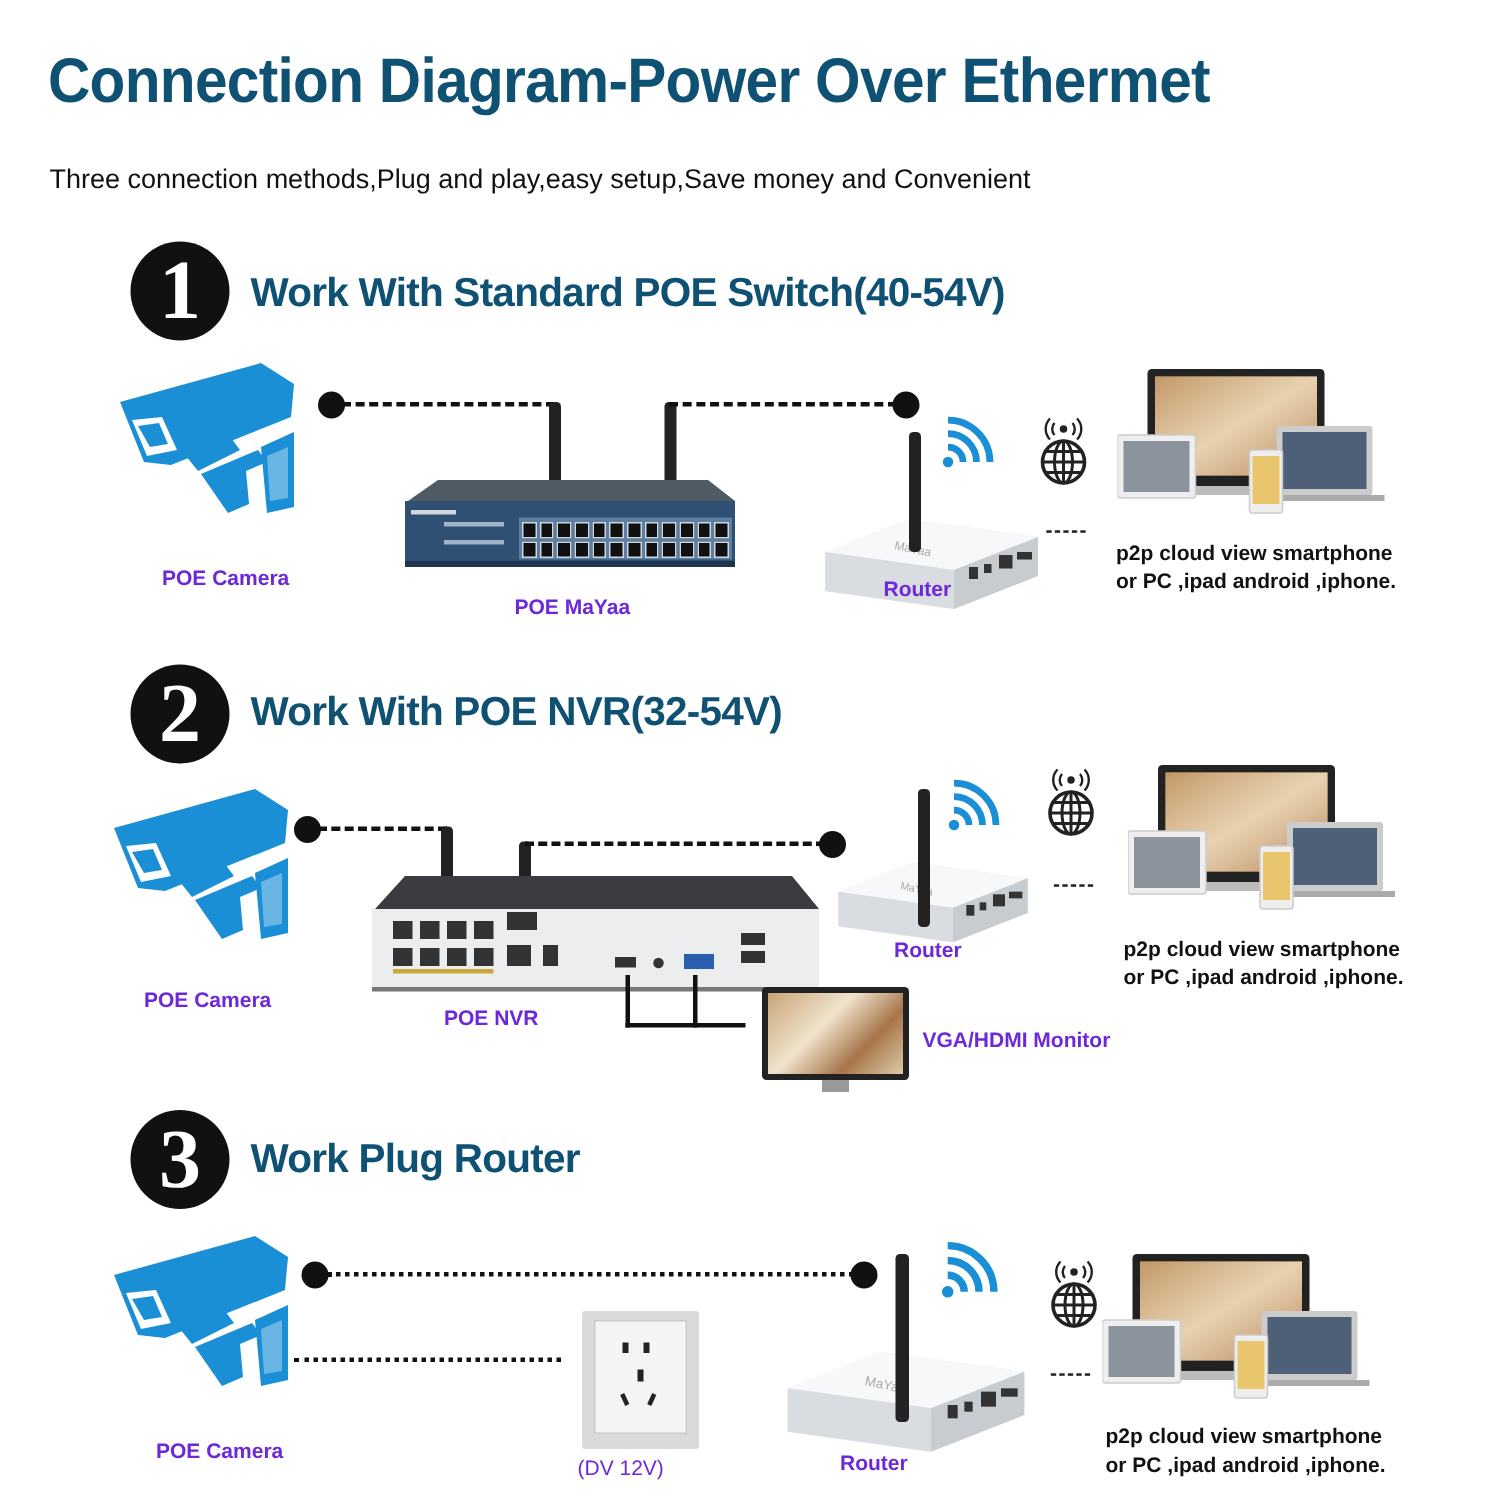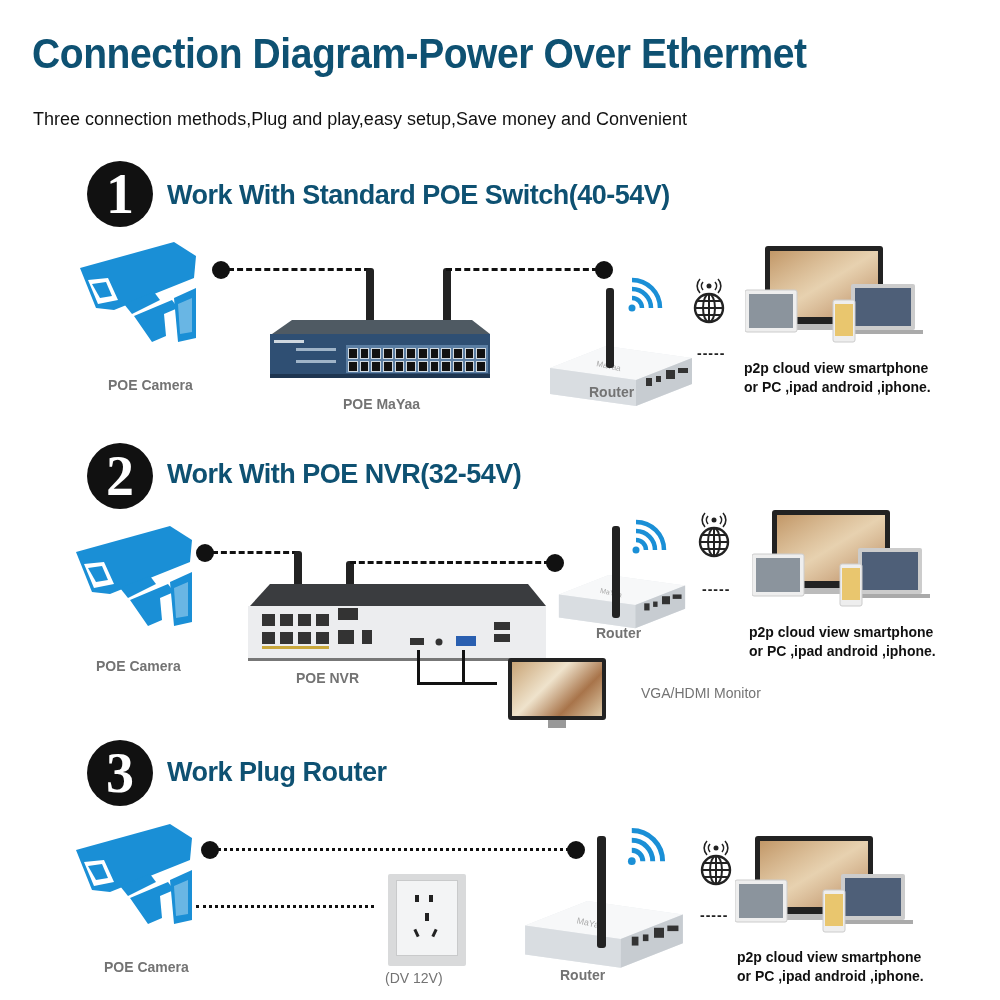--- a/index.html
+++ b/index.html
@@ -2,21 +2,21 @@
 <html><head>
 <meta charset="utf-8">
 <style>
   * { box-sizing: border-box; margin: 0; padding: 0; }
   body { width: 1000px; height: 1000px; background: #ffffff; position: relative; overflow: hidden; font-family: "Liberation Sans", sans-serif; }
   .abs { position: absolute; }
   .title { left: 32px; top: 30px; font-family: "Liberation Sans", sans-serif; font-weight: bold; font-size: 42px; color: #0e5172; letter-spacing: -0.5px; transform: scaleX(0.93); transform-origin: left; white-space: nowrap; }
   .subtitle { left: 33px; top: 109px; font-size: 18px; color: #111; white-space: nowrap; }
   .step-num { width: 66px; height: 66px; border-radius: 50%; background: #111; color: #fff; font-family: "Liberation Serif", serif; font-size: 56px; font-weight: bold; text-align: center; line-height: 66px; }
   .step-title { font-weight: bold; font-size: 27px; color: #0e5172; white-space: nowrap; letter-spacing: -0.5px; }
-  .label { font-weight: bold; font-size: 14px; color: #737373; white-space: nowrap; }
+  .label { font-weight: bold; font-size: 14px; color: #6d28d9; white-space: nowrap; }
   .label-desc { font-weight: bold; font-size: 14px; color: #111; line-height: 19px; white-space: nowrap; }
   .dot { width: 18px; height: 18px; border-radius: 50%; background: #111; }
   .dash-h { height: 0; border-top: 3px dashed #111; }
   .sub-dash { font-weight: bold; font-size: 14px; color: #222; letter-spacing: 1px; }
   .cable { width: 8px; background: #222; border-radius: 3px; }
   .cable-tip { width: 6px; height: 8px; background: #b08a3a; }
   svg { display: block; }
   .screen-img { background: linear-gradient(135deg, #c9a476 0%, #efe3cc 40%, #a8744a 70%, #ddc9a7 100%); }
 </style>
 </head>
@@ -207,21 +207,21 @@
 <div class="abs label" style="left:296px; top:670px;">POE NVR</div>
 
 <div class="abs" style="left:417px; top:650px; width:3px; height:35px; background:#111;"></div>
 <div class="abs" style="left:462px; top:650px; width:3px; height:35px; background:#111;"></div>
 <div class="abs" style="left:417px; top:682px; width:80px; height:3px; background:#111;"></div>
 
 <div class="abs" style="left:508px; top:658px; width:98px; height:62px; background:#222; border-radius:3px; padding:4px;">
   <div class="screen-img" style="width:100%; height:100%;"></div>
 </div>
 <div class="abs" style="left:548px; top:720px; width:18px; height:8px; background:#999;"></div>
-<div class="abs label" style="left:641px; top:685px; font-weight:normal; font-size:14px;">VGA/HDMI Monitor</div>
+<div class="abs label" style="left:615px; top:685px; font-weight:bold; font-size:14px;">VGA/HDMI Monitor</div>
 
 <svg class="abs" style="left:552px; top:550px;" width="140" height="80">
     <use href="#router"></use>
   </svg>
 <div class="abs" style="left:612px; top:526px; width:8px; height:92px; background:#222; border-radius:3px;"></div>
 <svg class="abs" style="left:628px; top:518px;" width="40" height="40">
     <use href="#wifi"></use>
   </svg>
 <div class="abs label" style="left:596px; top:625px;">Router</div>
 <svg class="abs" style="left:694px; top:510px;" width="40" height="48">

